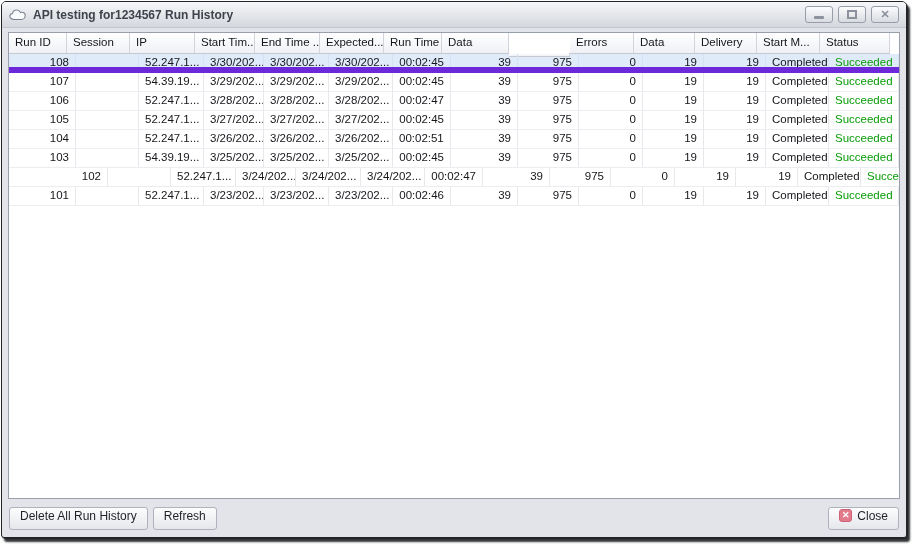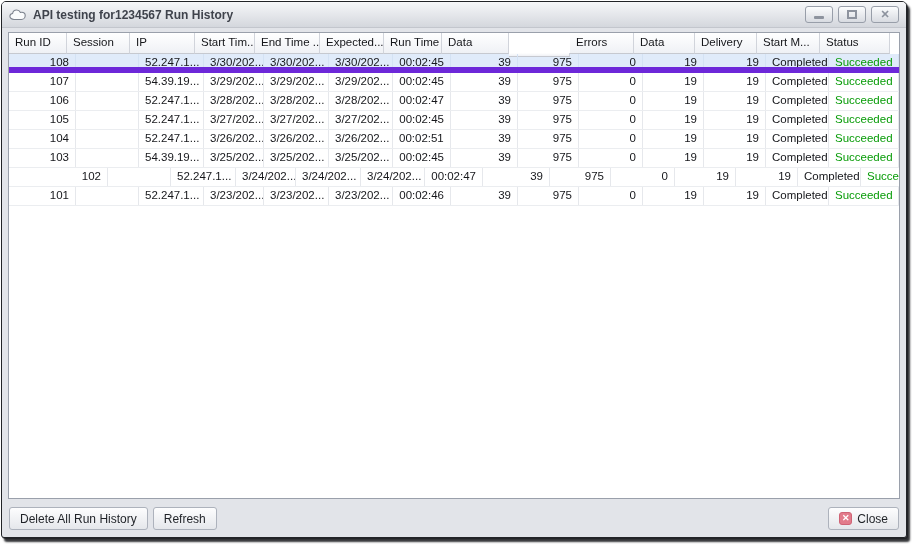--- a/index.html
+++ b/index.html
@@ -57,21 +57,21 @@
   }
   .grid-row.selected .cell { border-right-color:#d4e2f4; }
   .cell.status-green { color:#089c08; }
 
   
   .footer {
     position:absolute; left:0; right:0; bottom:0; height:38px;
     display:flex; align-items:flex-start; padding:8px 7px 0 7px; gap:5px;
   }
   .btn {
-    height:23px; padding:8px 10px; display:flex; align-items:center; gap:5px;
+    height:23px; padding:1px 10px; display:flex; align-items:flex-start; gap:5px;
     font-size:12px; color:#1f2227;
     background:linear-gradient(#fdfdfe,#e5e7eb);
     border:1px solid #adb2bc; border-radius:3px; cursor:default; white-space:nowrap;
   }
   .btn-close { margin-left:auto; }
   .red-x {
     width:13px; height:13px; border-radius:3px;
     background:#e27b8b; border:1px solid #cf6375;
     display:flex; align-items:center; justify-content:center;
     font-size:9px; font-weight:bold; color:#ffffff; line-height:1;

